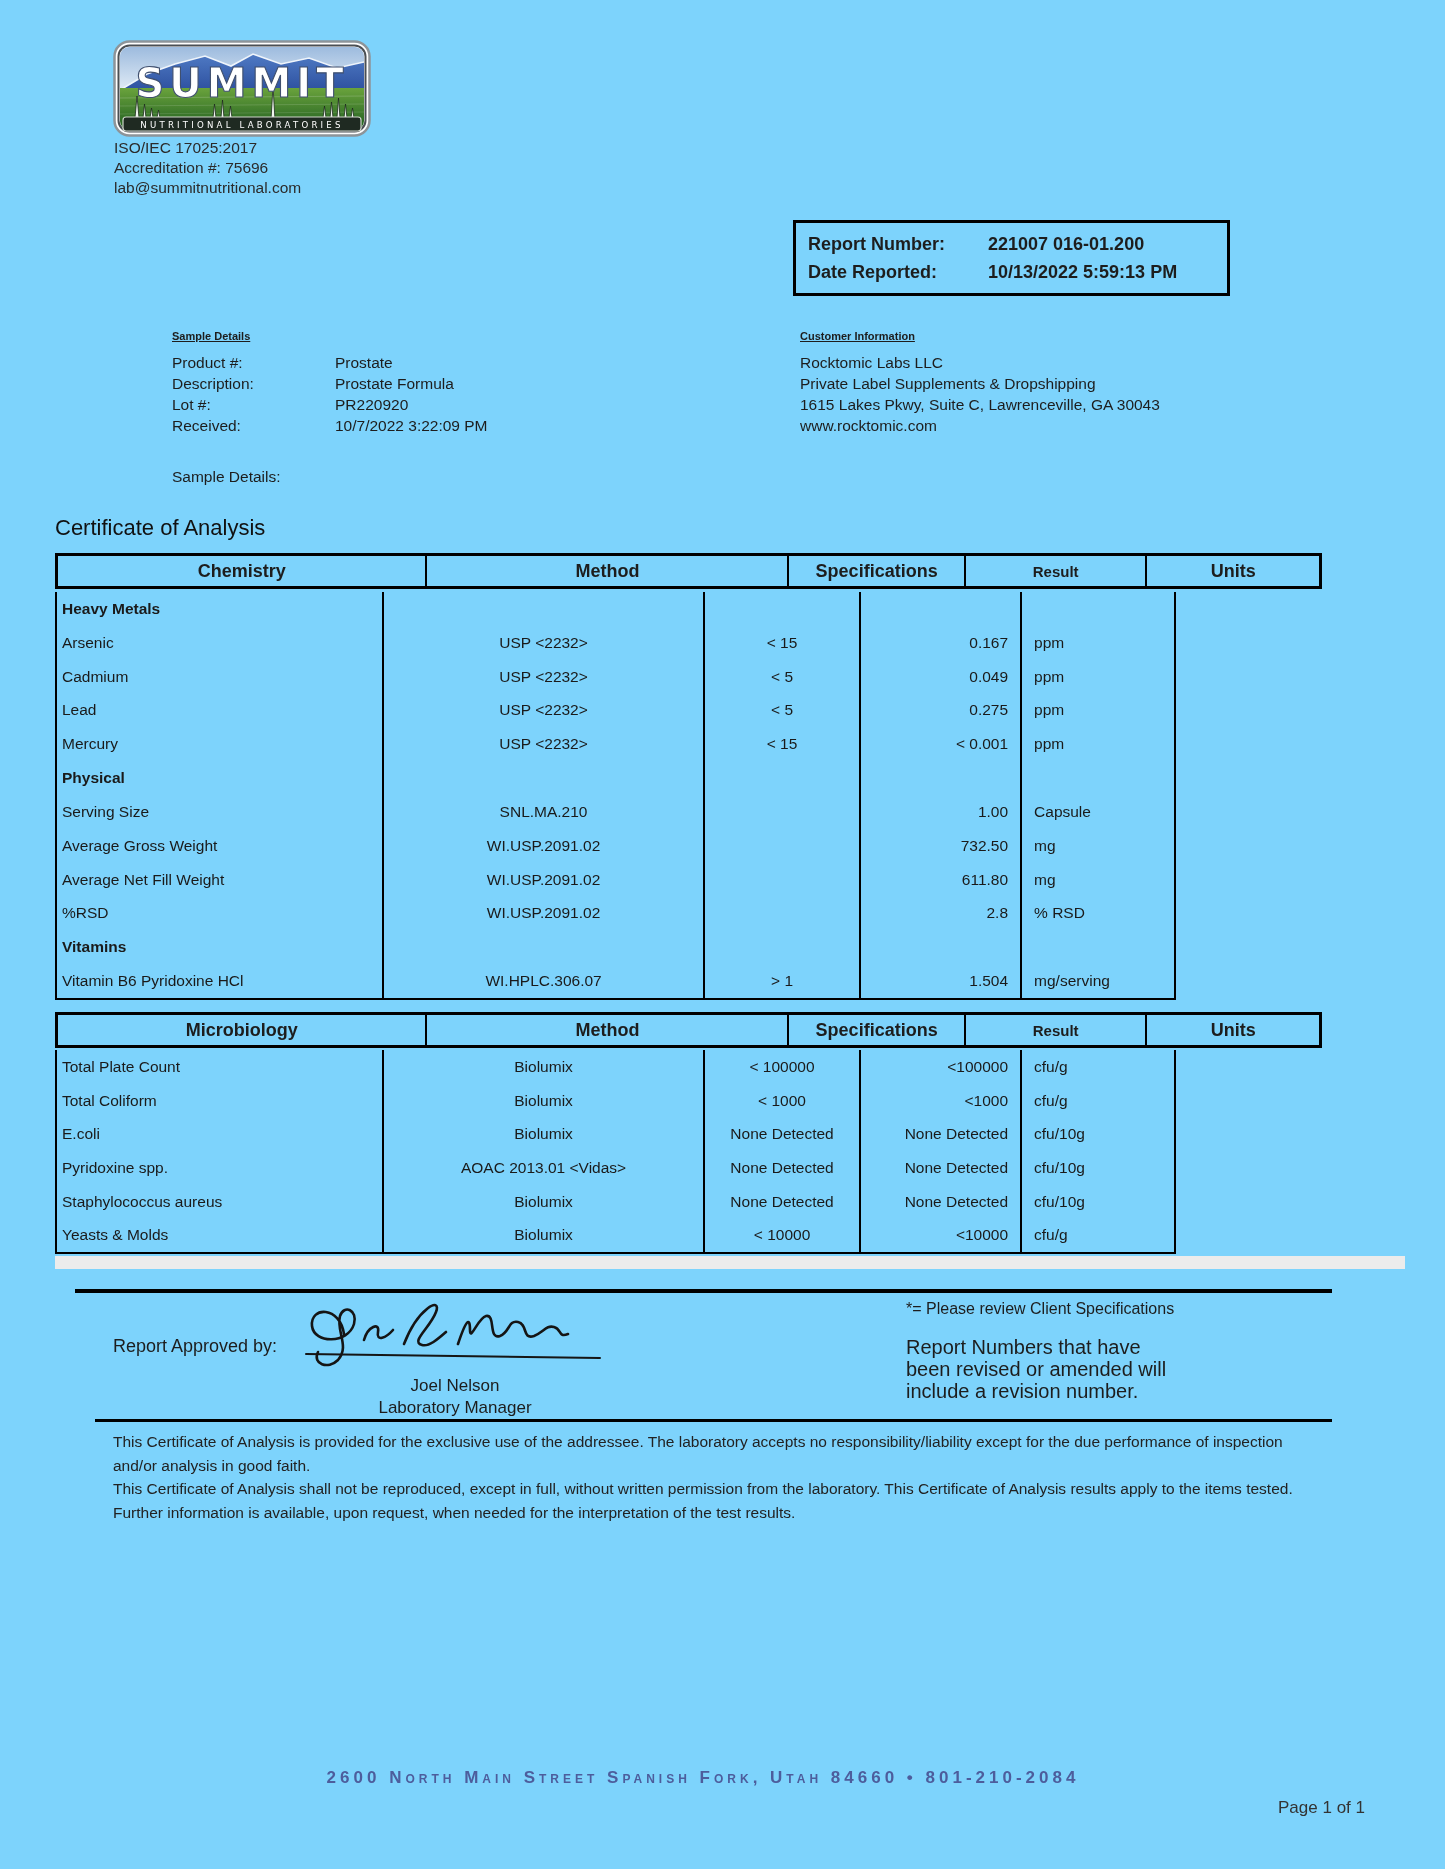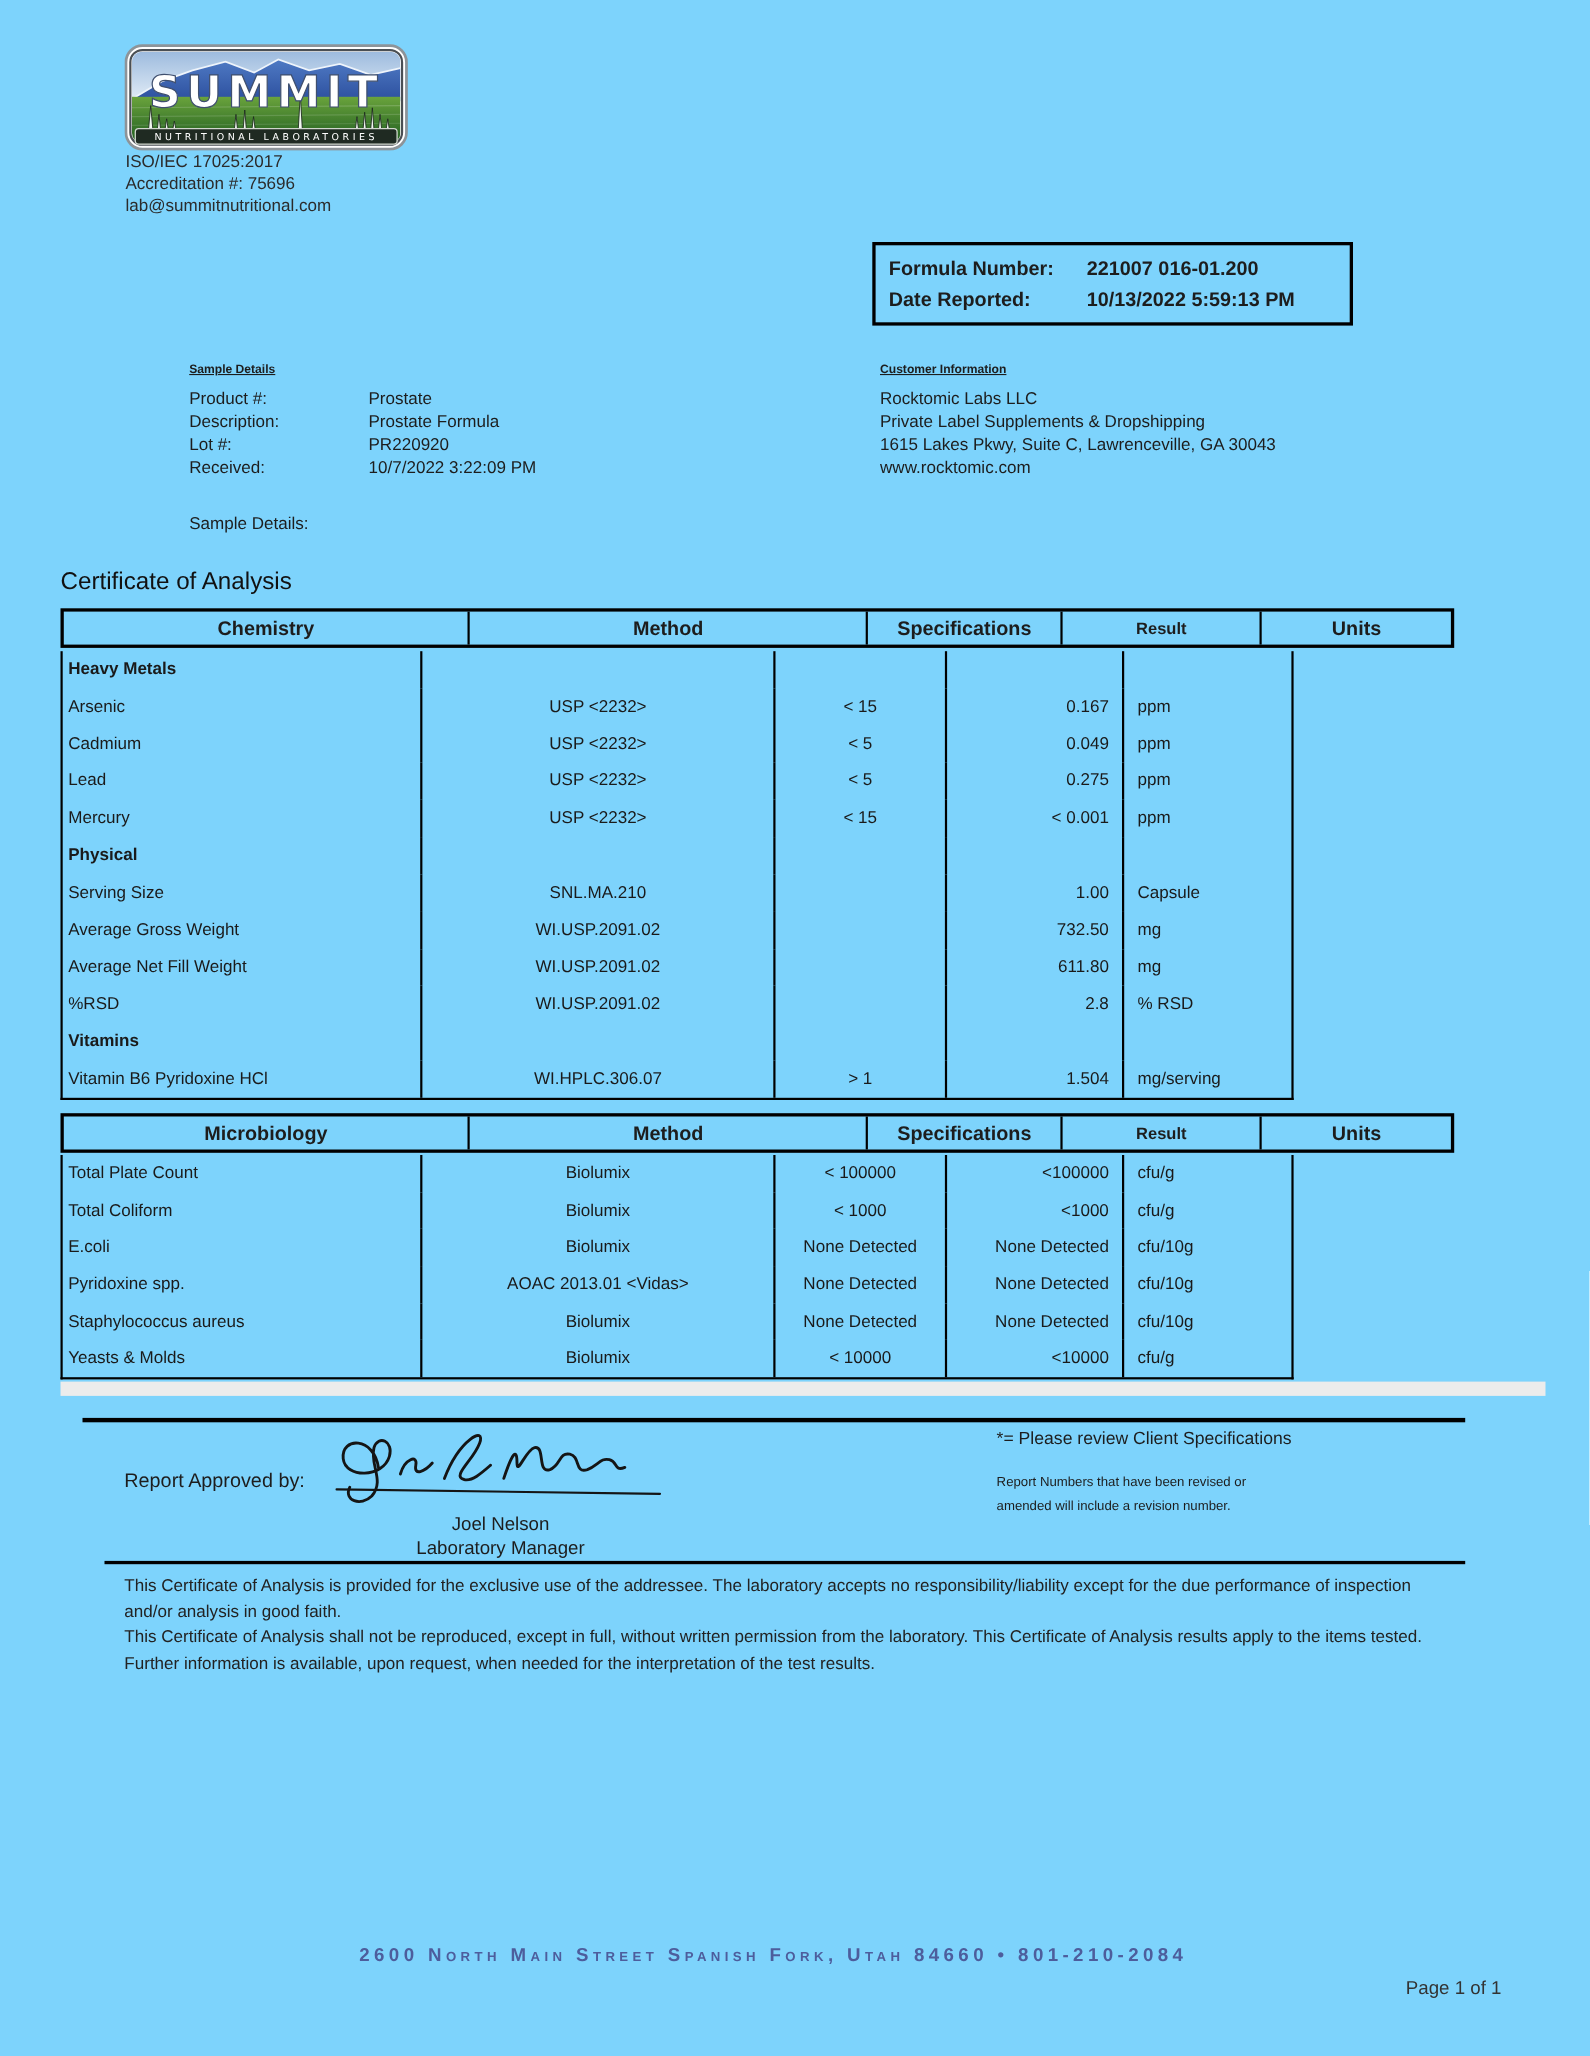--- a/index.html
+++ b/index.html
@@ -55,21 +55,21 @@
   .rule2 { position:absolute; left:95px; top:1419px; width:1237px; height:3px; background:#000; }
 
   
   .approve-label { position:absolute; left:113px; top:1336px; font-size:18px; }
   .signature { position:absolute; left:296px; top:1292px; }
   .sig-name { position:absolute; left:330px; top:1376px; width:250px; text-align:center; font-size:17px; }
   .sig-title { position:absolute; left:330px; top:1398px; width:250px; text-align:center; font-size:17px; }
 
   
   .note-star { position:absolute; left:906px; top:1300px; font-size:16px; }
-  .note-revision { position:absolute; left:906px; top:1336px; width:280px; font-size:12px; line-height:22px; }
+  .note-revision { position:absolute; left:906px; top:1336px; width:280px; font-size:20px; line-height:22px; }
 
   
   .disclaimer { position:absolute; left:113px; top:1430px; width:1192px; font-size:15.5px; line-height:23.5px; color:#222; }
 
   
   .footer-address { position:absolute; left:0px; top:1768px; width:1406px; text-align:center;
     font-size:17px; font-weight:bold; letter-spacing:4px; font-variant:small-caps; color:#4d5d9c; }
   .page-number { position:absolute; left:1150px; top:1798px; width:215px; text-align:right; font-size:17px; color:#333; }
 </style>
 </head>
@@ -130,21 +130,21 @@
   </div>
 
   <div class="accred">
     <div>ISO/IEC 17025:2017</div>
     <div>Accreditation #: 75696</div>
     <div>lab@summitnutritional.com</div>
   </div>
 
   <div class="report-box">
     <div class="rrow">
-      <span class="rlabel">Formula Number:</span>
+      <span class="rlabel">Report Number:</span>
       <span class="rvalue">221007 016-01.200</span>
     </div>
     <div class="rrow">
       <span class="rlabel">Date Reported:</span>
       <span class="rvalue">10/13/2022 5:59:13 PM</span>
     </div>
   </div>
 
   <div class="sample-details">
     <div class="section-heading">Sample Details</div>

